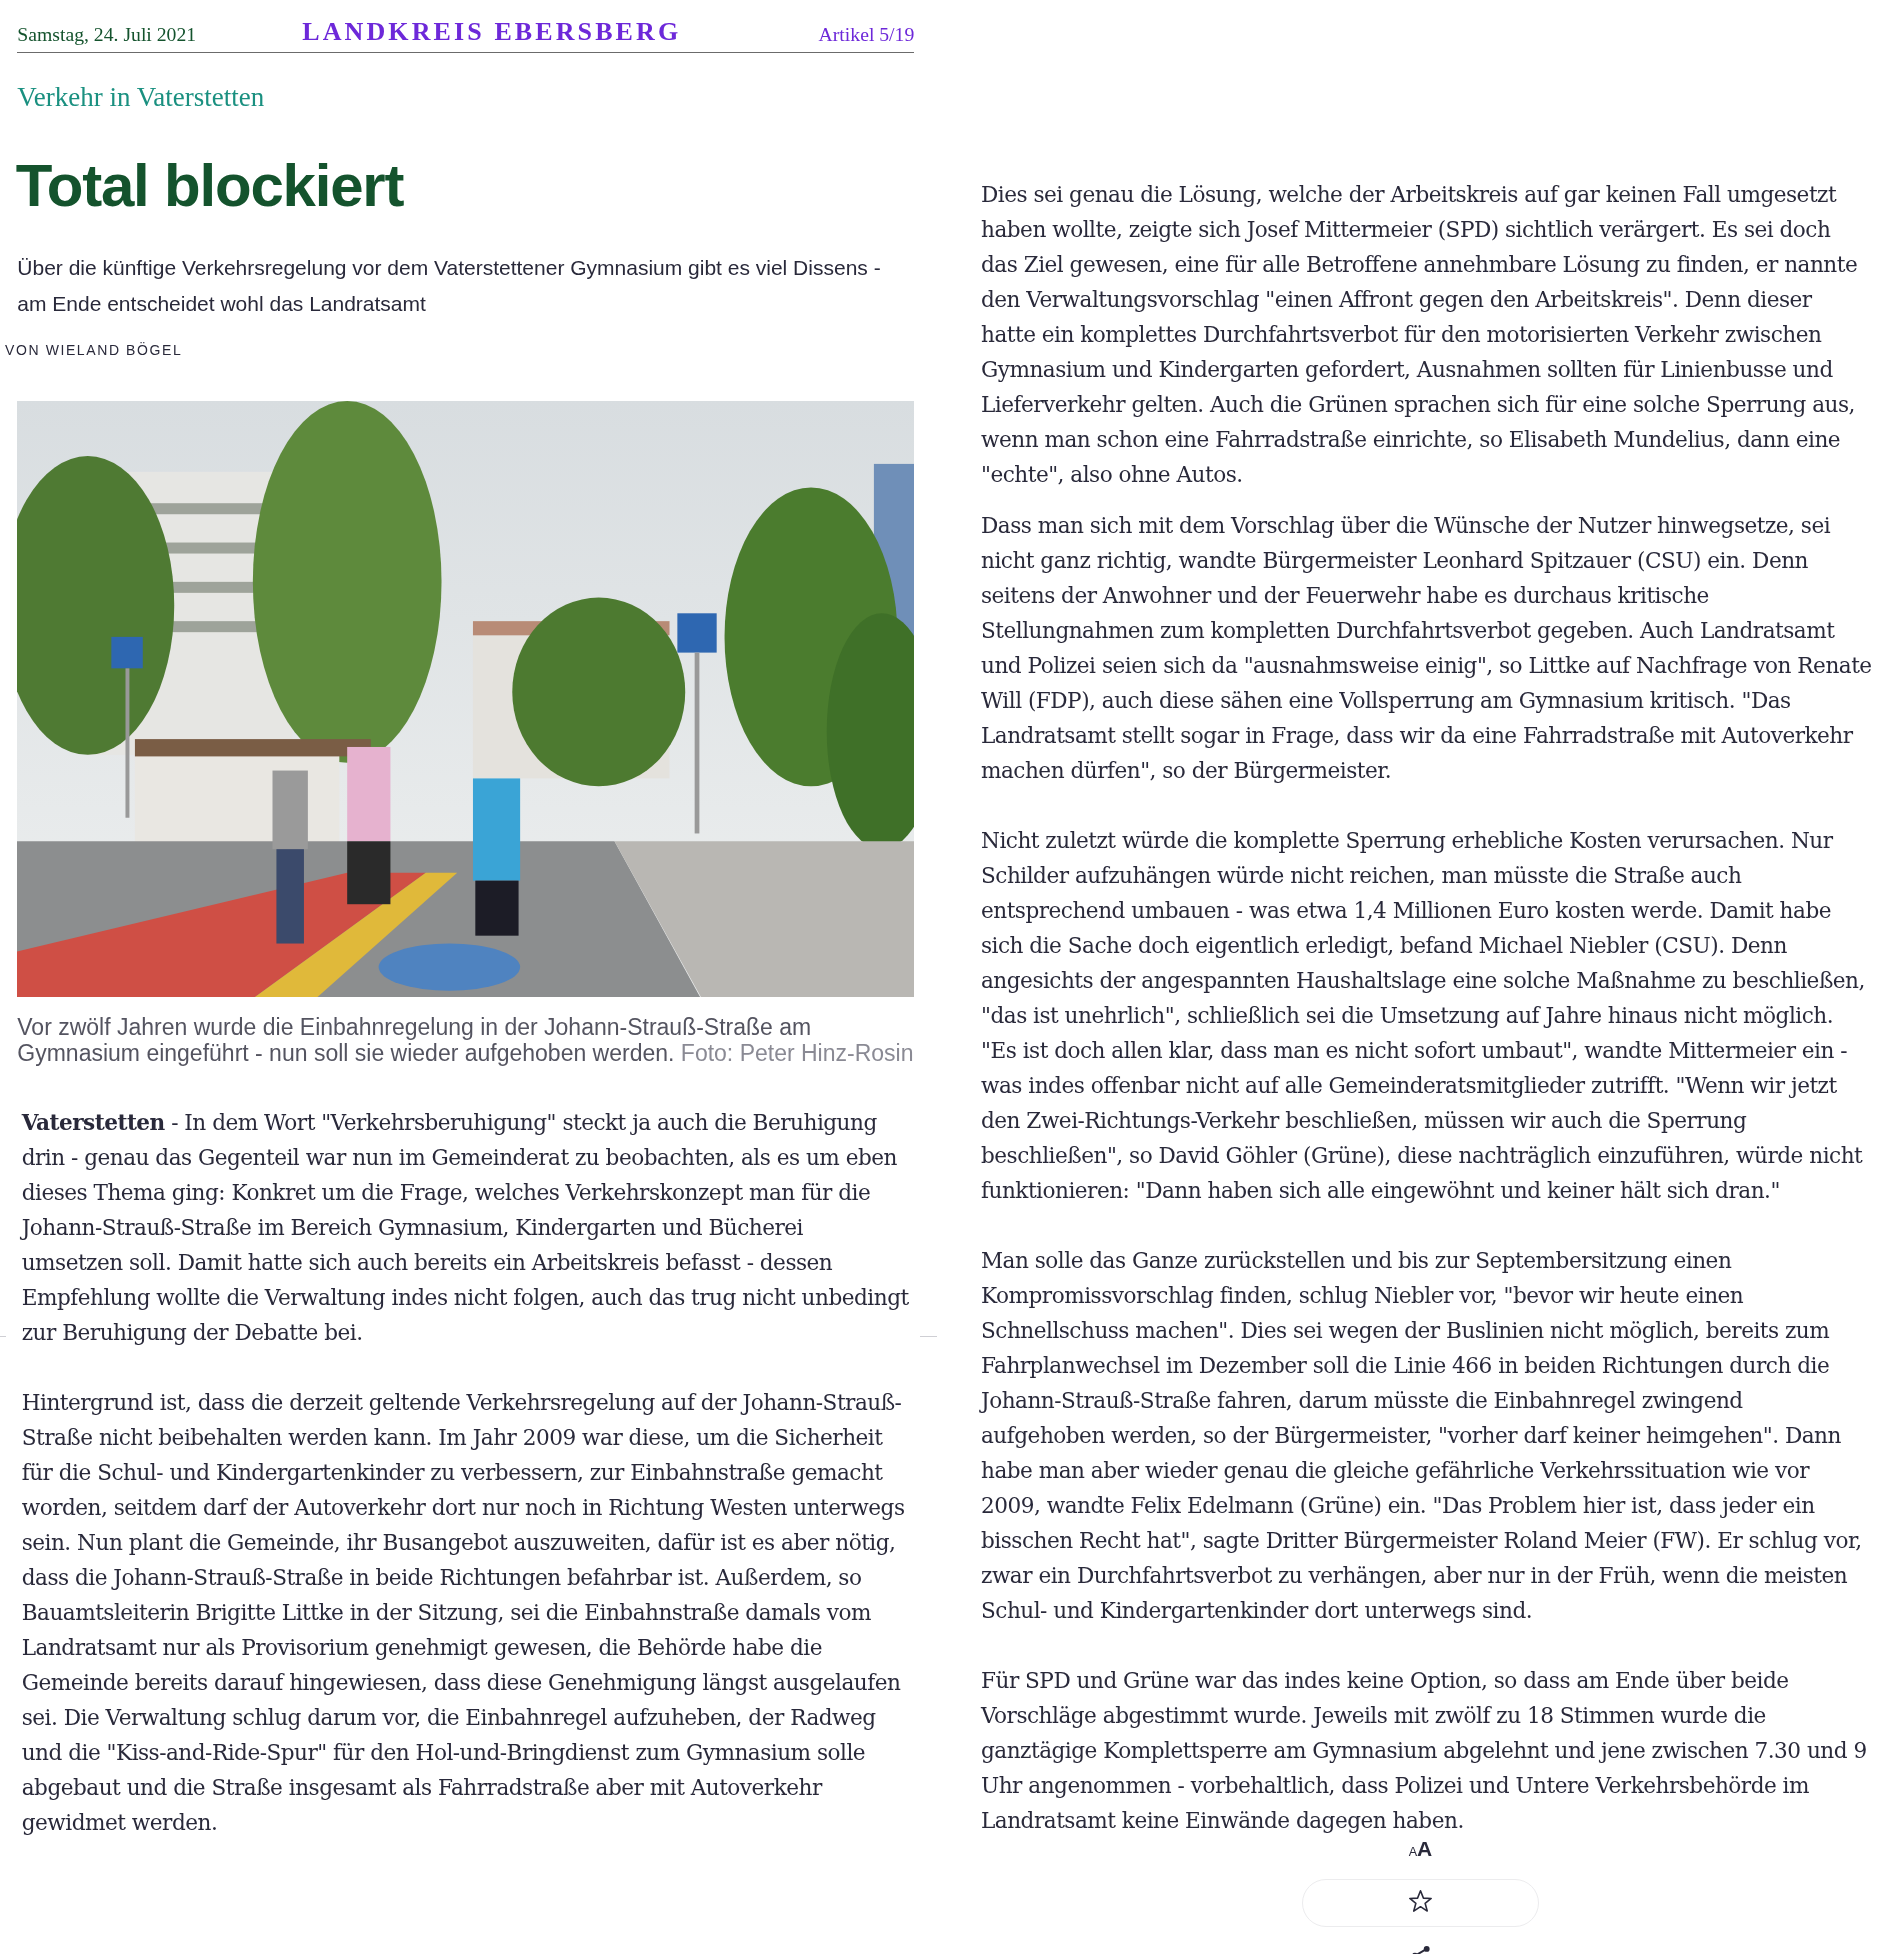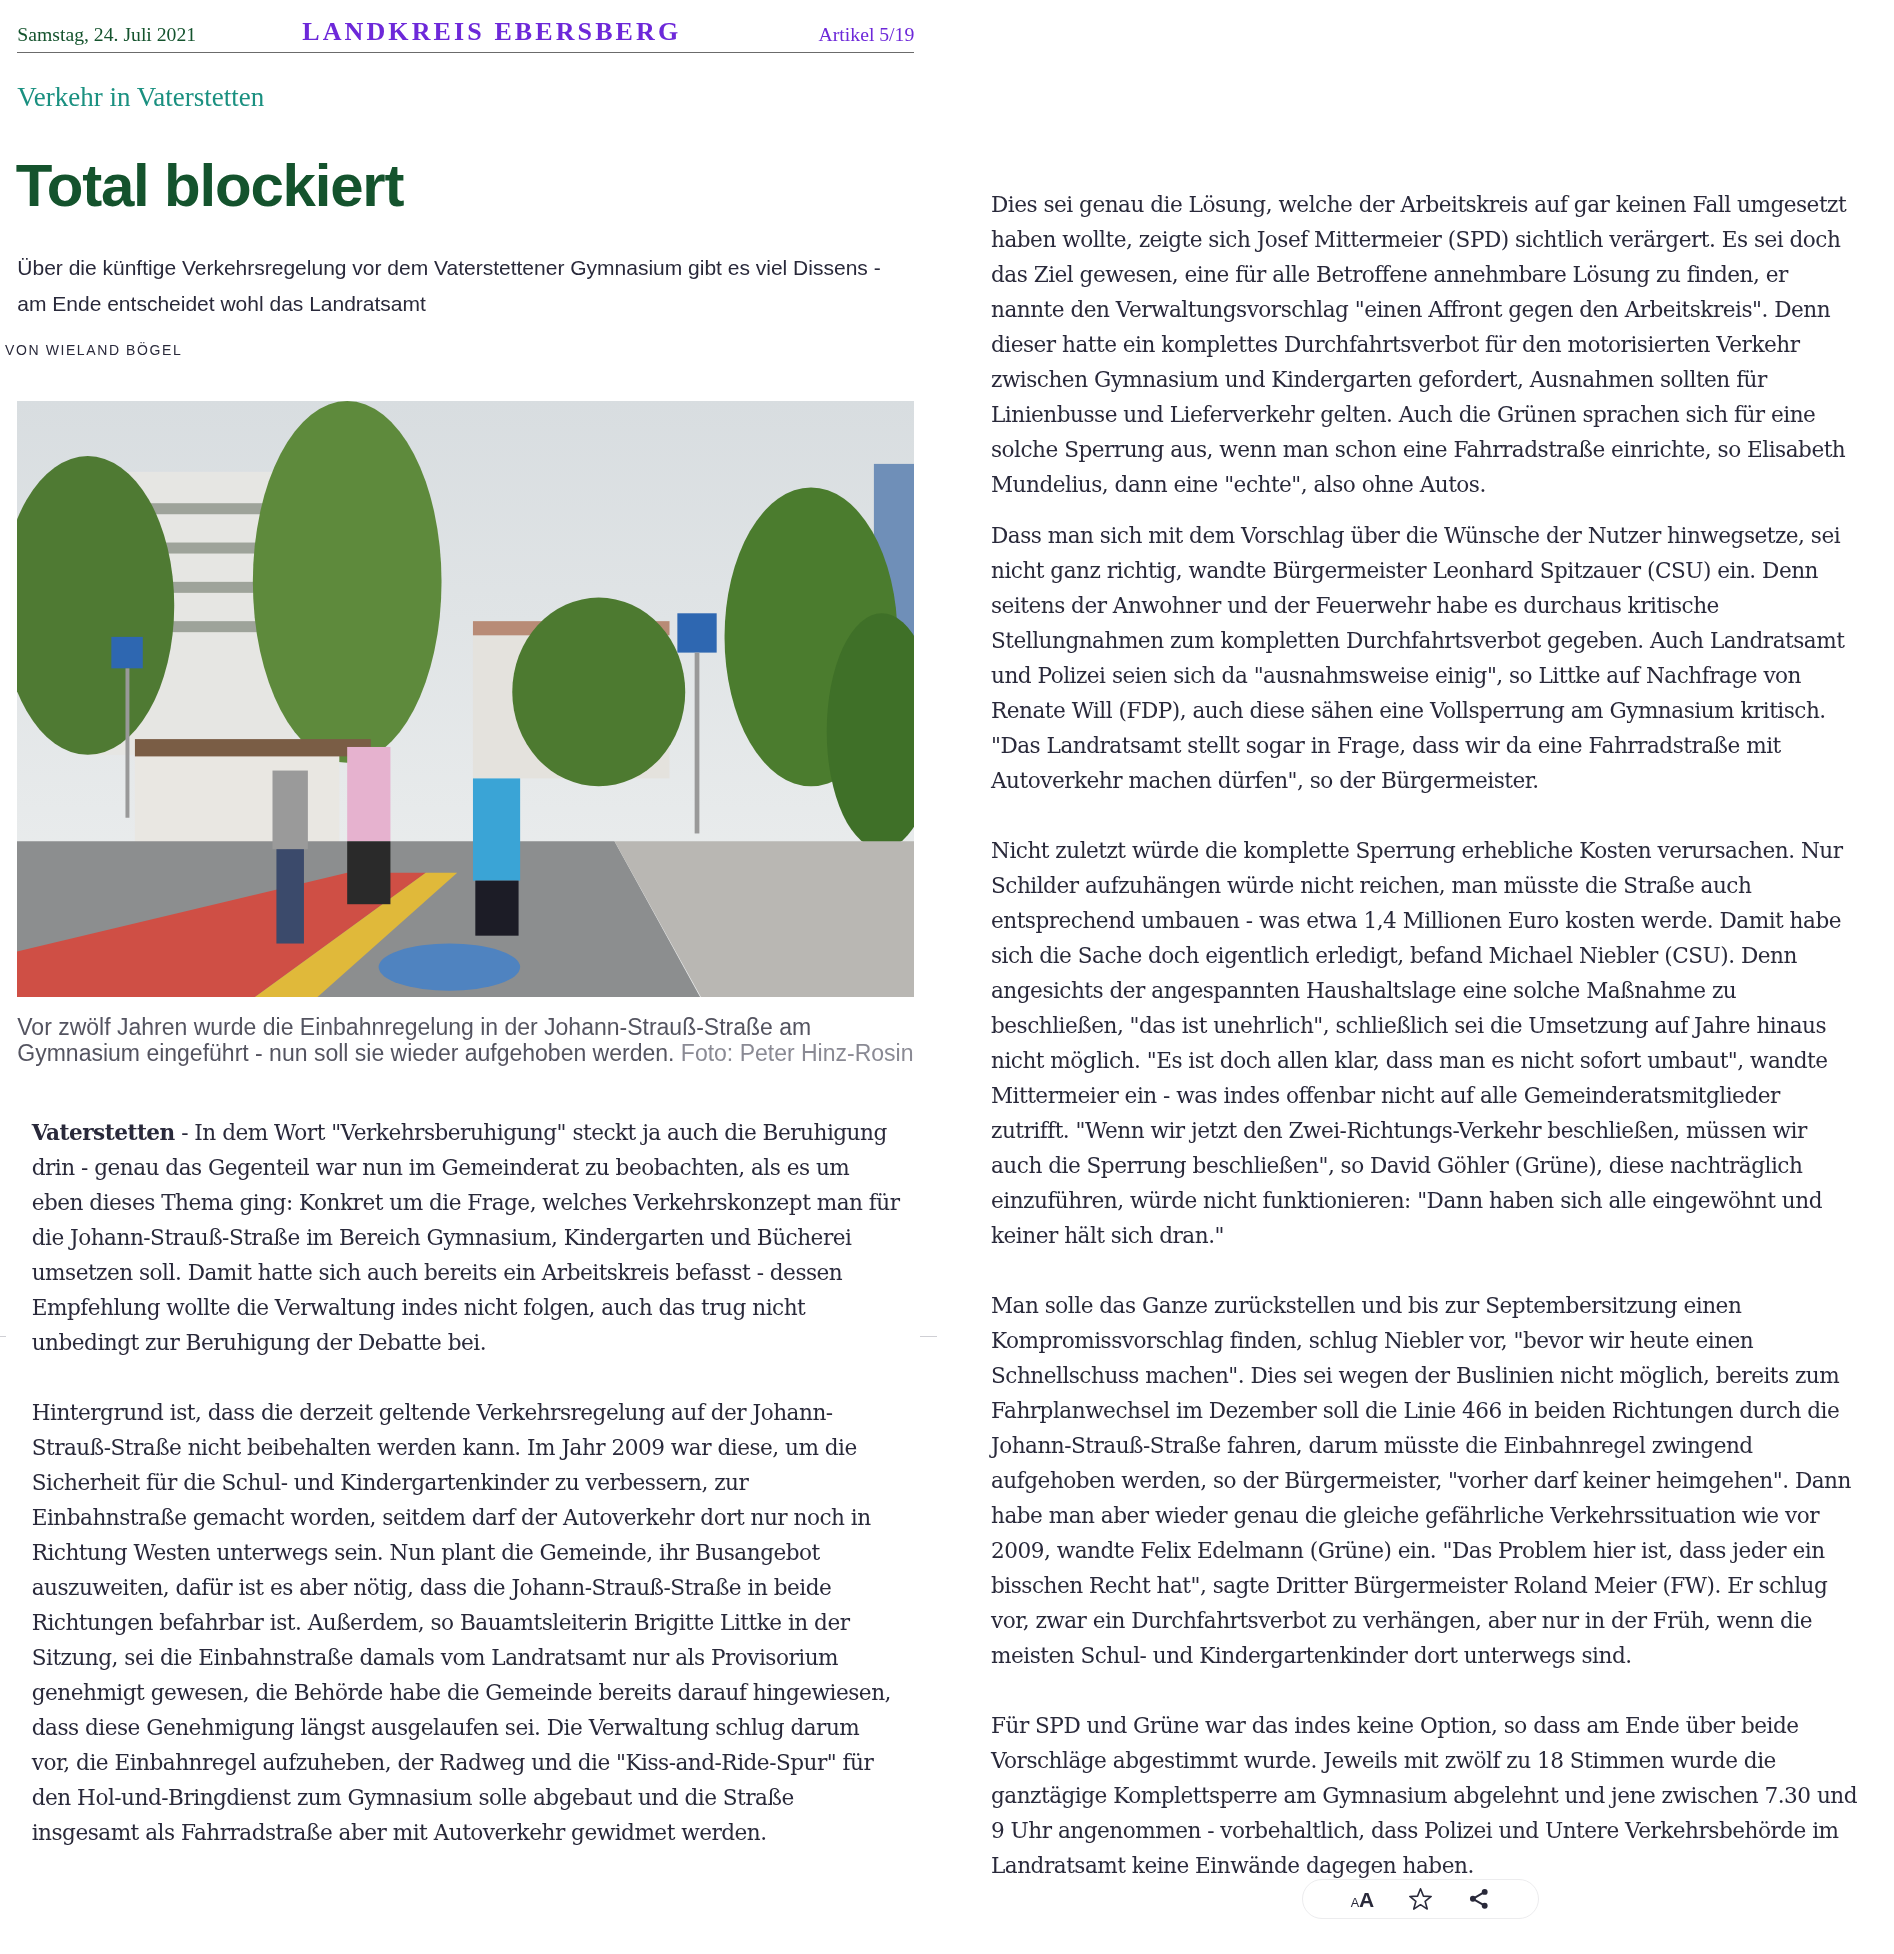--- a/index.html
+++ b/index.html
@@ -24,33 +24,33 @@
 
   
   #photo { left: 17.3px; top: 401px; width: 897px; height: 596px; overflow: hidden; background: #dfe3e6; }
   #photo svg { display: block; width: 100%; height: 100%; }
 
   #caption { left: 17.3px; top: 1014px; width: 897px; margin: 0; font-family: "Liberation Sans", sans-serif; font-size: 23px; line-height: 26px; color: #545460; }
   #caption .credit { color: #8a8a94; }
 
   
   .body-col { font-family: "DejaVu Serif", serif; font-size: 21.6px; line-height: 35px; color: #29293a; letter-spacing: -0.5px; }
-  .body-col p { margin: 16px; }
+  .body-col p { margin: 6px; }
   #left-col { left: 15.7px; top: 1099px; width: 900px; }
   #left-col p + p { margin-top: 35px; }
   #right-col { left: 975px; top: 171px; width: 903px; }
   #right-col p.gap-s { margin-top: 15.7px; }
   #right-col p.gap-l { margin-top: 35px; }
   .dateline { font-weight: bold; }
 
   #artifact-rule { left: 920px; top: 1336px; width: 17.3px; height: 0.8px; background: #cfcfd4; }
   #artifact-rule2 { left: 0px; top: 1336px; width: 6.3px; height: 0.8px; background: #cfcfd4; }
 
   
-  #toolbar { left: 1302px; top: 1879px; width: 237px; height: 40px; border: 1.6px solid #ececee; border-radius: 27px; background: #fff; box-sizing: border-box; display: flex; align-items: center; justify-content: center; gap: 23px; }
+  #toolbar { left: 1302px; top: 1879px; width: 237px; height: 48px; border: 1.6px solid #ececee; border-radius: 27px; background: #fff; box-sizing: border-box; display: flex; align-items: center; justify-content: center; gap: 29px; flex-direction: column; }
   .tb-btn { width: 35px; height: 35px; display: flex; align-items: center; justify-content: center; cursor: pointer; color: #29293a; }
   .tb-font { font-family: "Liberation Sans", sans-serif; font-weight: bold; line-height: 1; }
   .tb-font .small { font-size: 12.6px; font-weight: normal; }
   .tb-font .big { font-size: 21px; }
 </style>
 </head>
 <body>
 
 <div id="header" class="abs">
   <span id="hdr-date" class="abs">Samstag, 24. Juli 2021</span>

